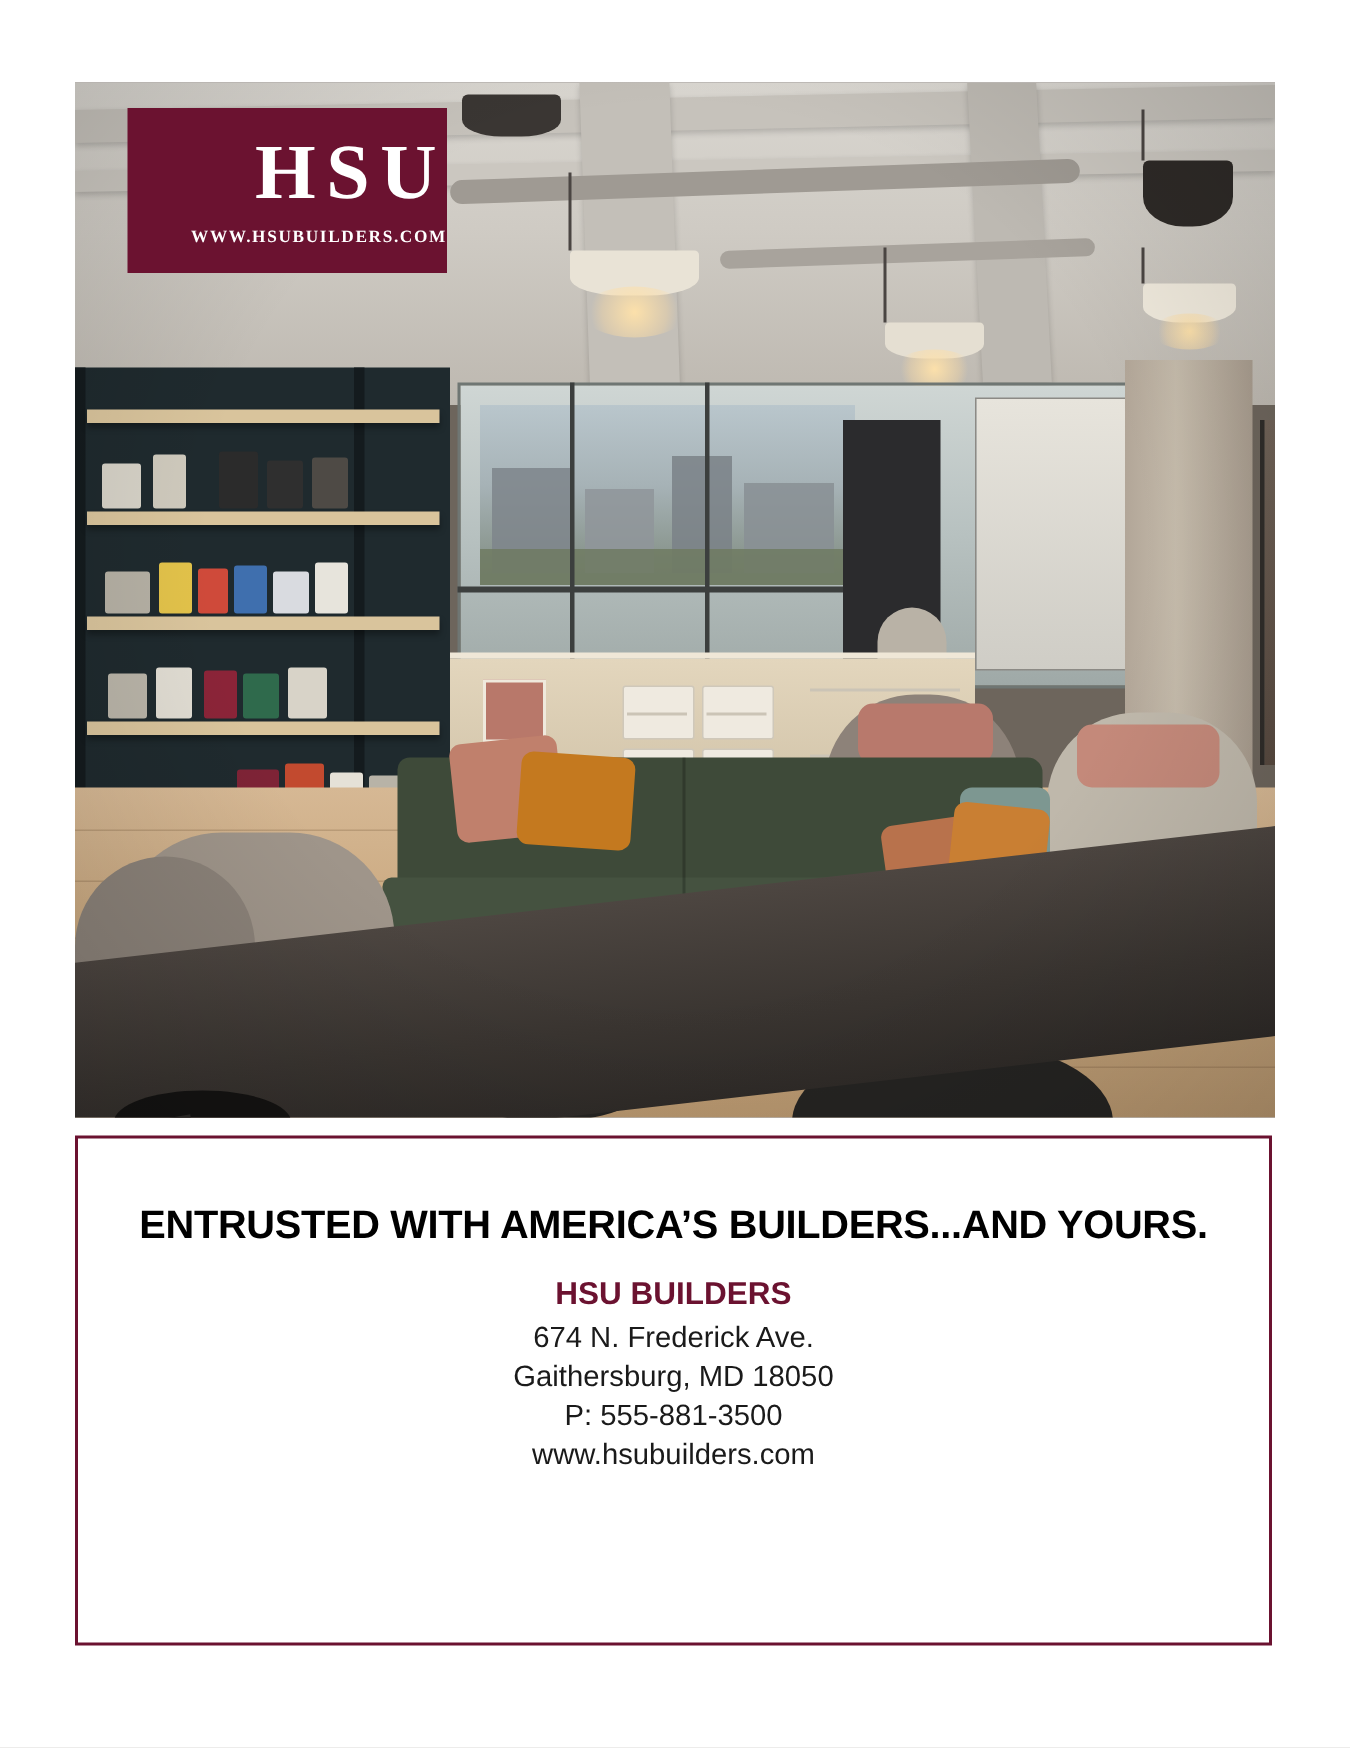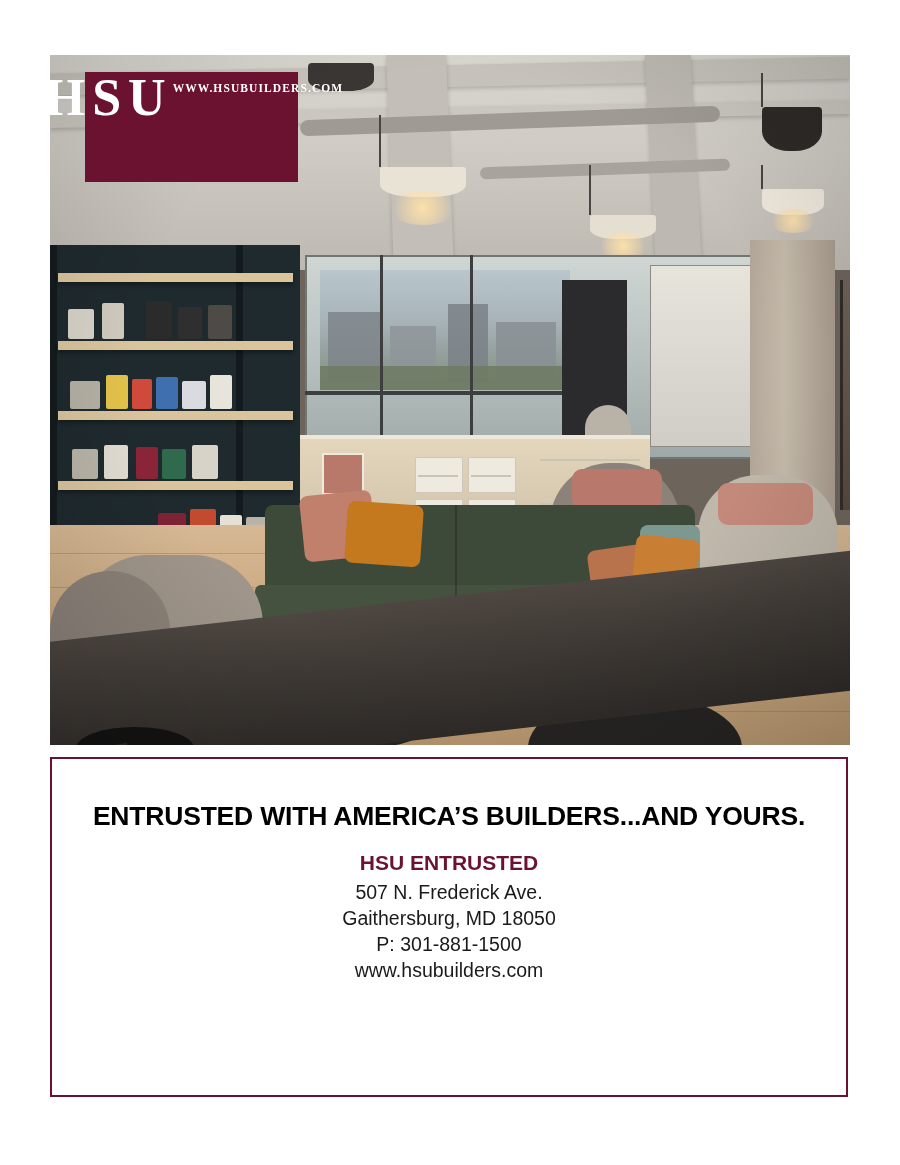--- a/index.html
+++ b/index.html
@@ -192,22 +192,22 @@
     pointer-events: none;
   }
 
   
   .logo-box {
     position: absolute;
     left: 85px; top: 72px;
     width: 213px; height: 110px;
     background: #6b1230;
     display: flex;
-    flex-direction: row;
-    align-items: flex-start;
+    flex-direction: column;
+    align-items: flex-end;
     justify-content: center;
   }
   .logo-text {
     font-family: "Liberation Serif", serif;
     color: #ffffff;
     font-size: 52px;
     font-weight: bold;
     letter-spacing: 7px;
     line-height: 1;
     margin-left: 5px;
@@ -402,22 +402,22 @@
     <div class="photo-overlay-vignette"></div>
   </div>
 
   <div class="logo-box">
     <div class="logo-text">HSU</div>
     <div class="logo-sub">WWW.HSUBUILDERS.COM</div>
   </div>
 
   <div class="info-box">
     <div class="tagline">ENTRUSTED WITH AMERICA’S BUILDERS...AND YOURS.</div>
-    <div class="company">HSU ENTRUSTED</div>
+    <div class="company">HSU BUILDERS</div>
     <div class="addr-block">
-      <div class="addr-line">507 N. Frederick Ave.</div>
+      <div class="addr-line">674 N. Frederick Ave.</div>
       <div class="addr-line">Gaithersburg, MD 18050</div>
-      <div class="addr-line">P: 301-881-1500</div>
+      <div class="addr-line">P: 555-881-3500</div>
       <div class="addr-line">www.hsubuilders.com</div>
     </div>
   </div>
 
 </div>
 
 </body></html>

